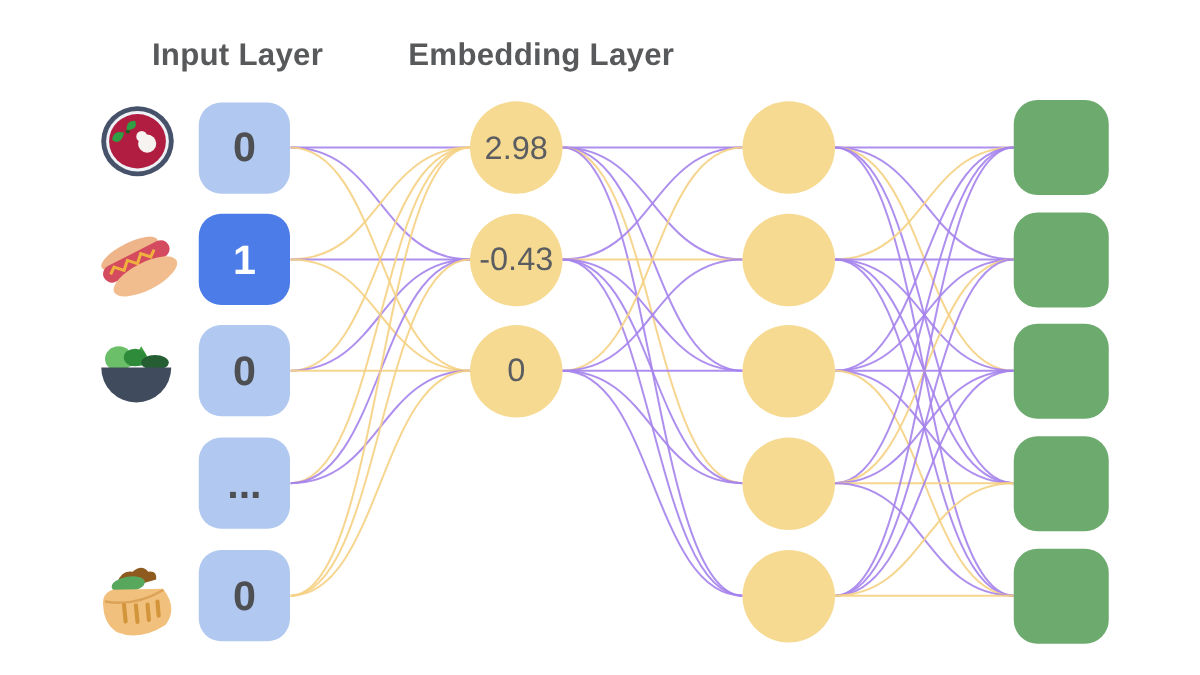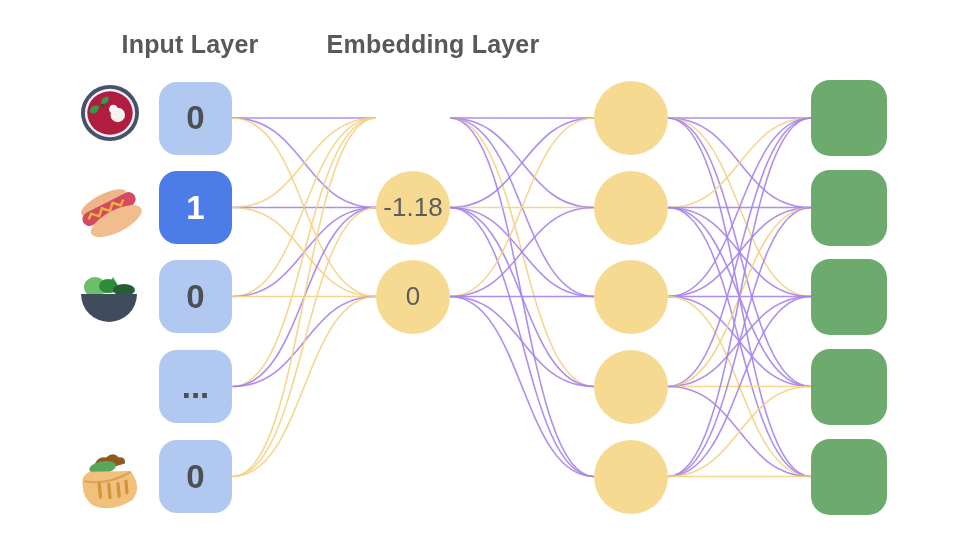--- a/index.html
+++ b/index.html
@@ -151,22 +151,25 @@
   <div class="node in-node" style="top:260px">
       <span>0</span>
     </div>
   <div class="node in-node" style="top:350px">
       <span>...</span>
     </div>
   <div class="node in-node" style="top:440px">
       <span>0</span>
     </div>
 
+  <div class="node emb-node" style="top:81px">
+      <span>2.98</span>
+    </div>
   <div class="node emb-node" style="top:170.5px">
-      <span>-1.18</span>
+      <span>-0.43</span>
     </div>
   <div class="node emb-node" style="top:259.5px">
       <span>0</span>
     </div>
 
   <div class="node hid-node" style="top:81px"></div>
   <div class="node hid-node" style="top:170.5px"></div>
   <div class="node hid-node" style="top:259.5px"></div>
   <div class="node hid-node" style="top:349.5px"></div>
   <div class="node hid-node" style="top:439.5px"></div>

